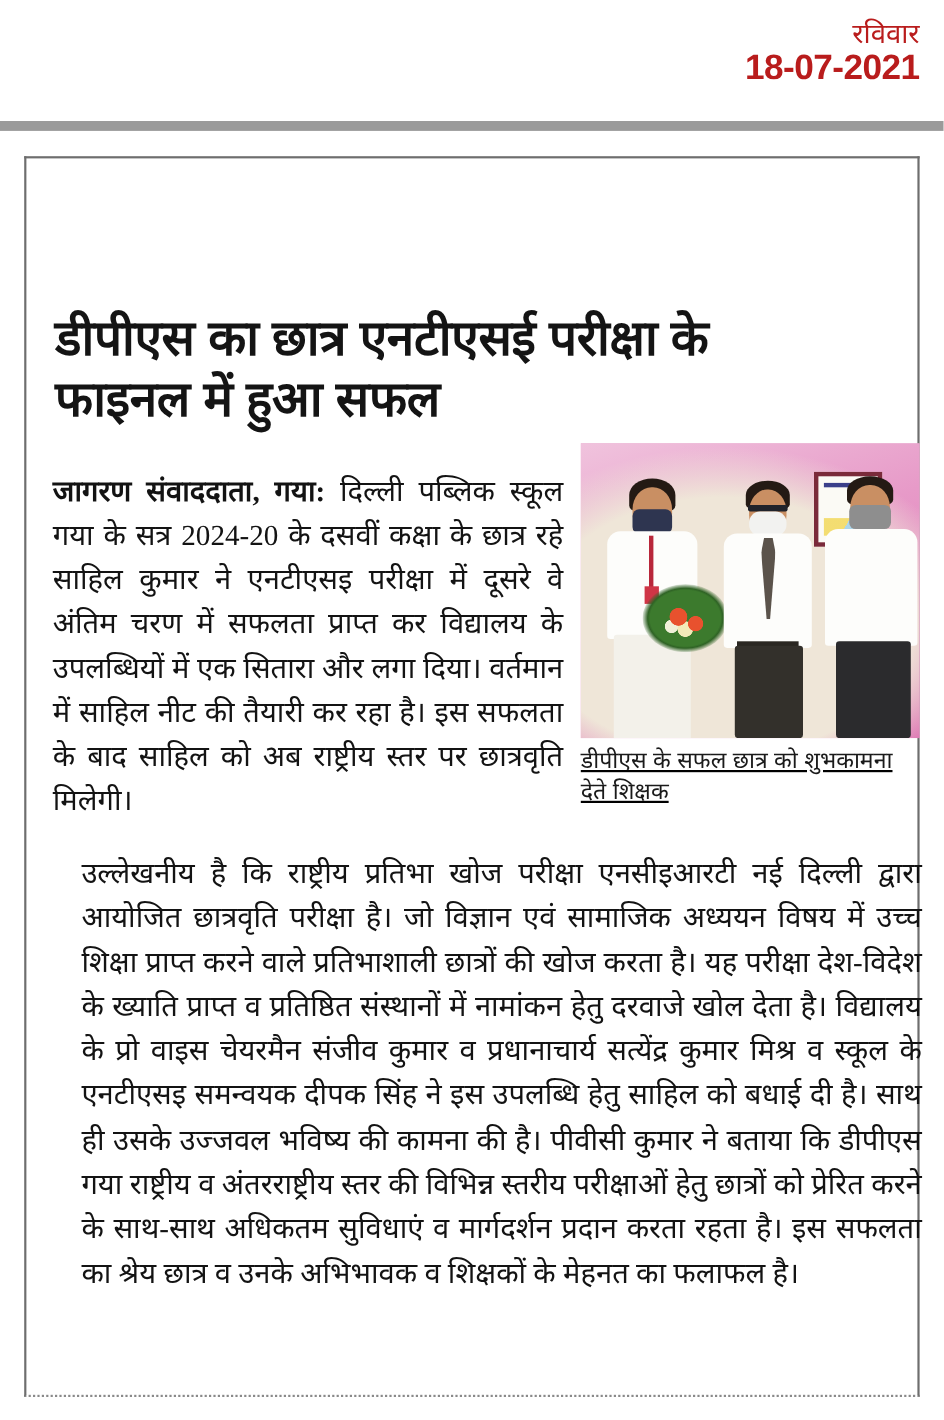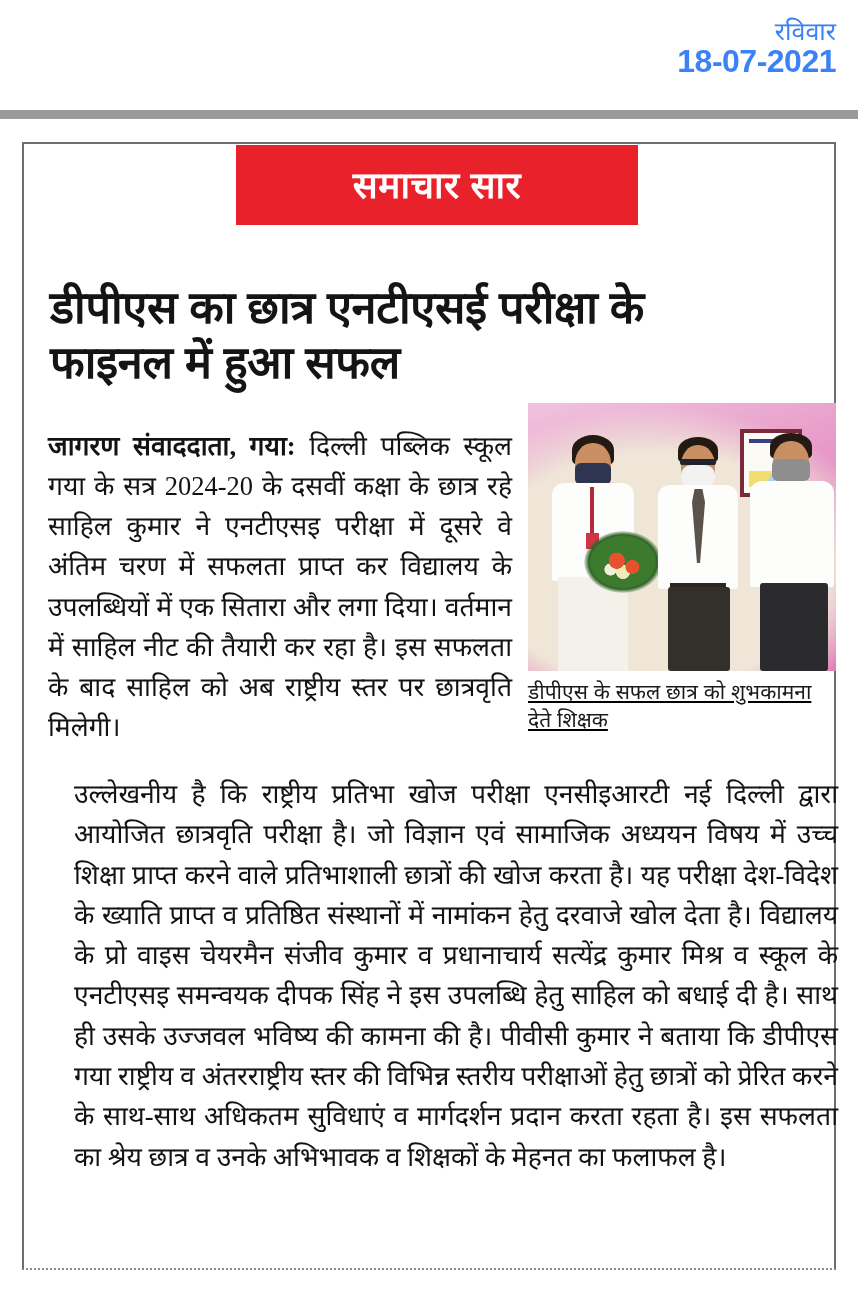--- a/index.html
+++ b/index.html
@@ -47,21 +47,21 @@
     font-size: 30px;
     letter-spacing: -0.5px;
     color: #1b1b1b;
     white-space: nowrap;
   }
   .date-block {
     position: absolute;
     right: 22px; top: 18px;
     text-align: right;
     font-family: "Liberation Sans", sans-serif;
-    color: #3b82f6;
+    color: #b91c1c;
   }
   .weekday {
     font-size: 25px;
     font-weight: normal;
     line-height: 1.05;
     letter-spacing: 0px;
   }
   .datestr {
     font-size: 32px;
     font-weight: bold;
@@ -286,23 +286,20 @@
     <div class="date-block">
       <div class="weekday">रविवार</div>
       <div class="datestr">18-07-2021</div>
     </div>
 
     <div class="header-rule"></div>
   </div>
 
   <div class="clip-box">
 
-    <div class="red-banner">
-      <span class="red-banner-text">समाचार सार</span>
-    </div>
 
     <h1 class="headline">डीपीएस का छात्र एनटीएसई परीक्षा के फाइनल में हुआ सफल</h1>
 
     <div class="article">
 
       <div class="photo-float">
         <div class="photo">
           <div class="wall"></div>
           <div class="frame"></div>
 

